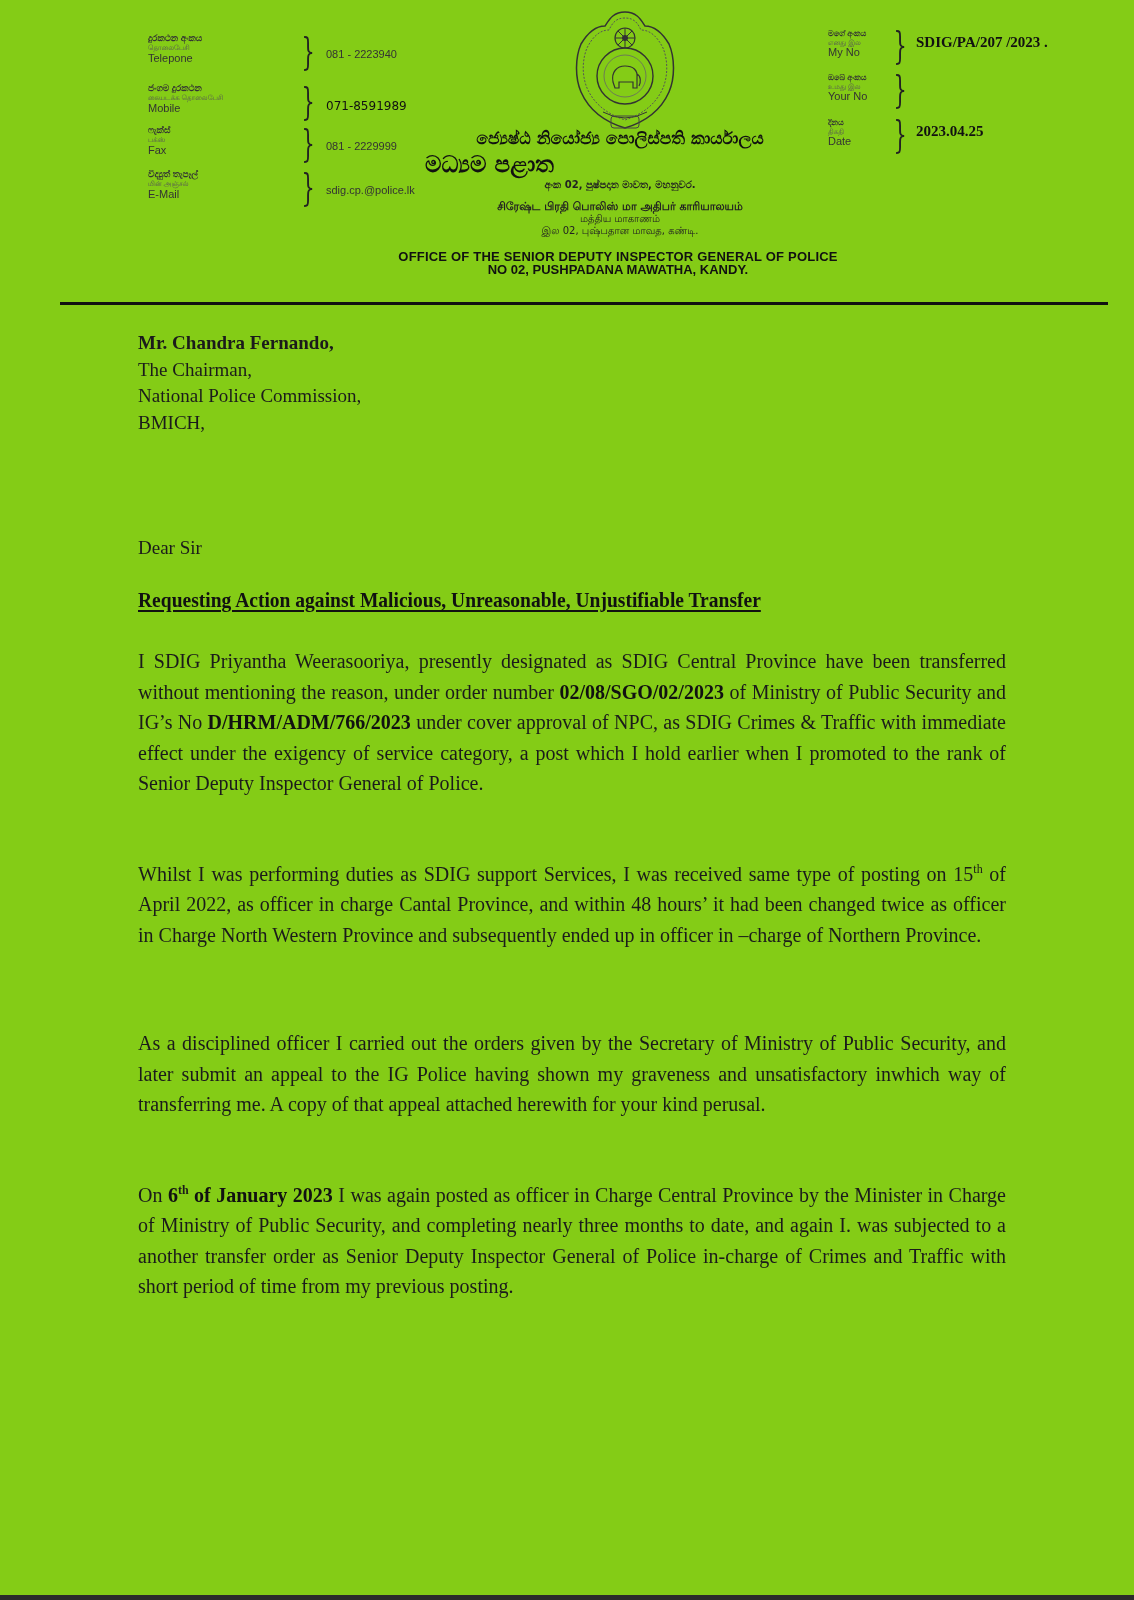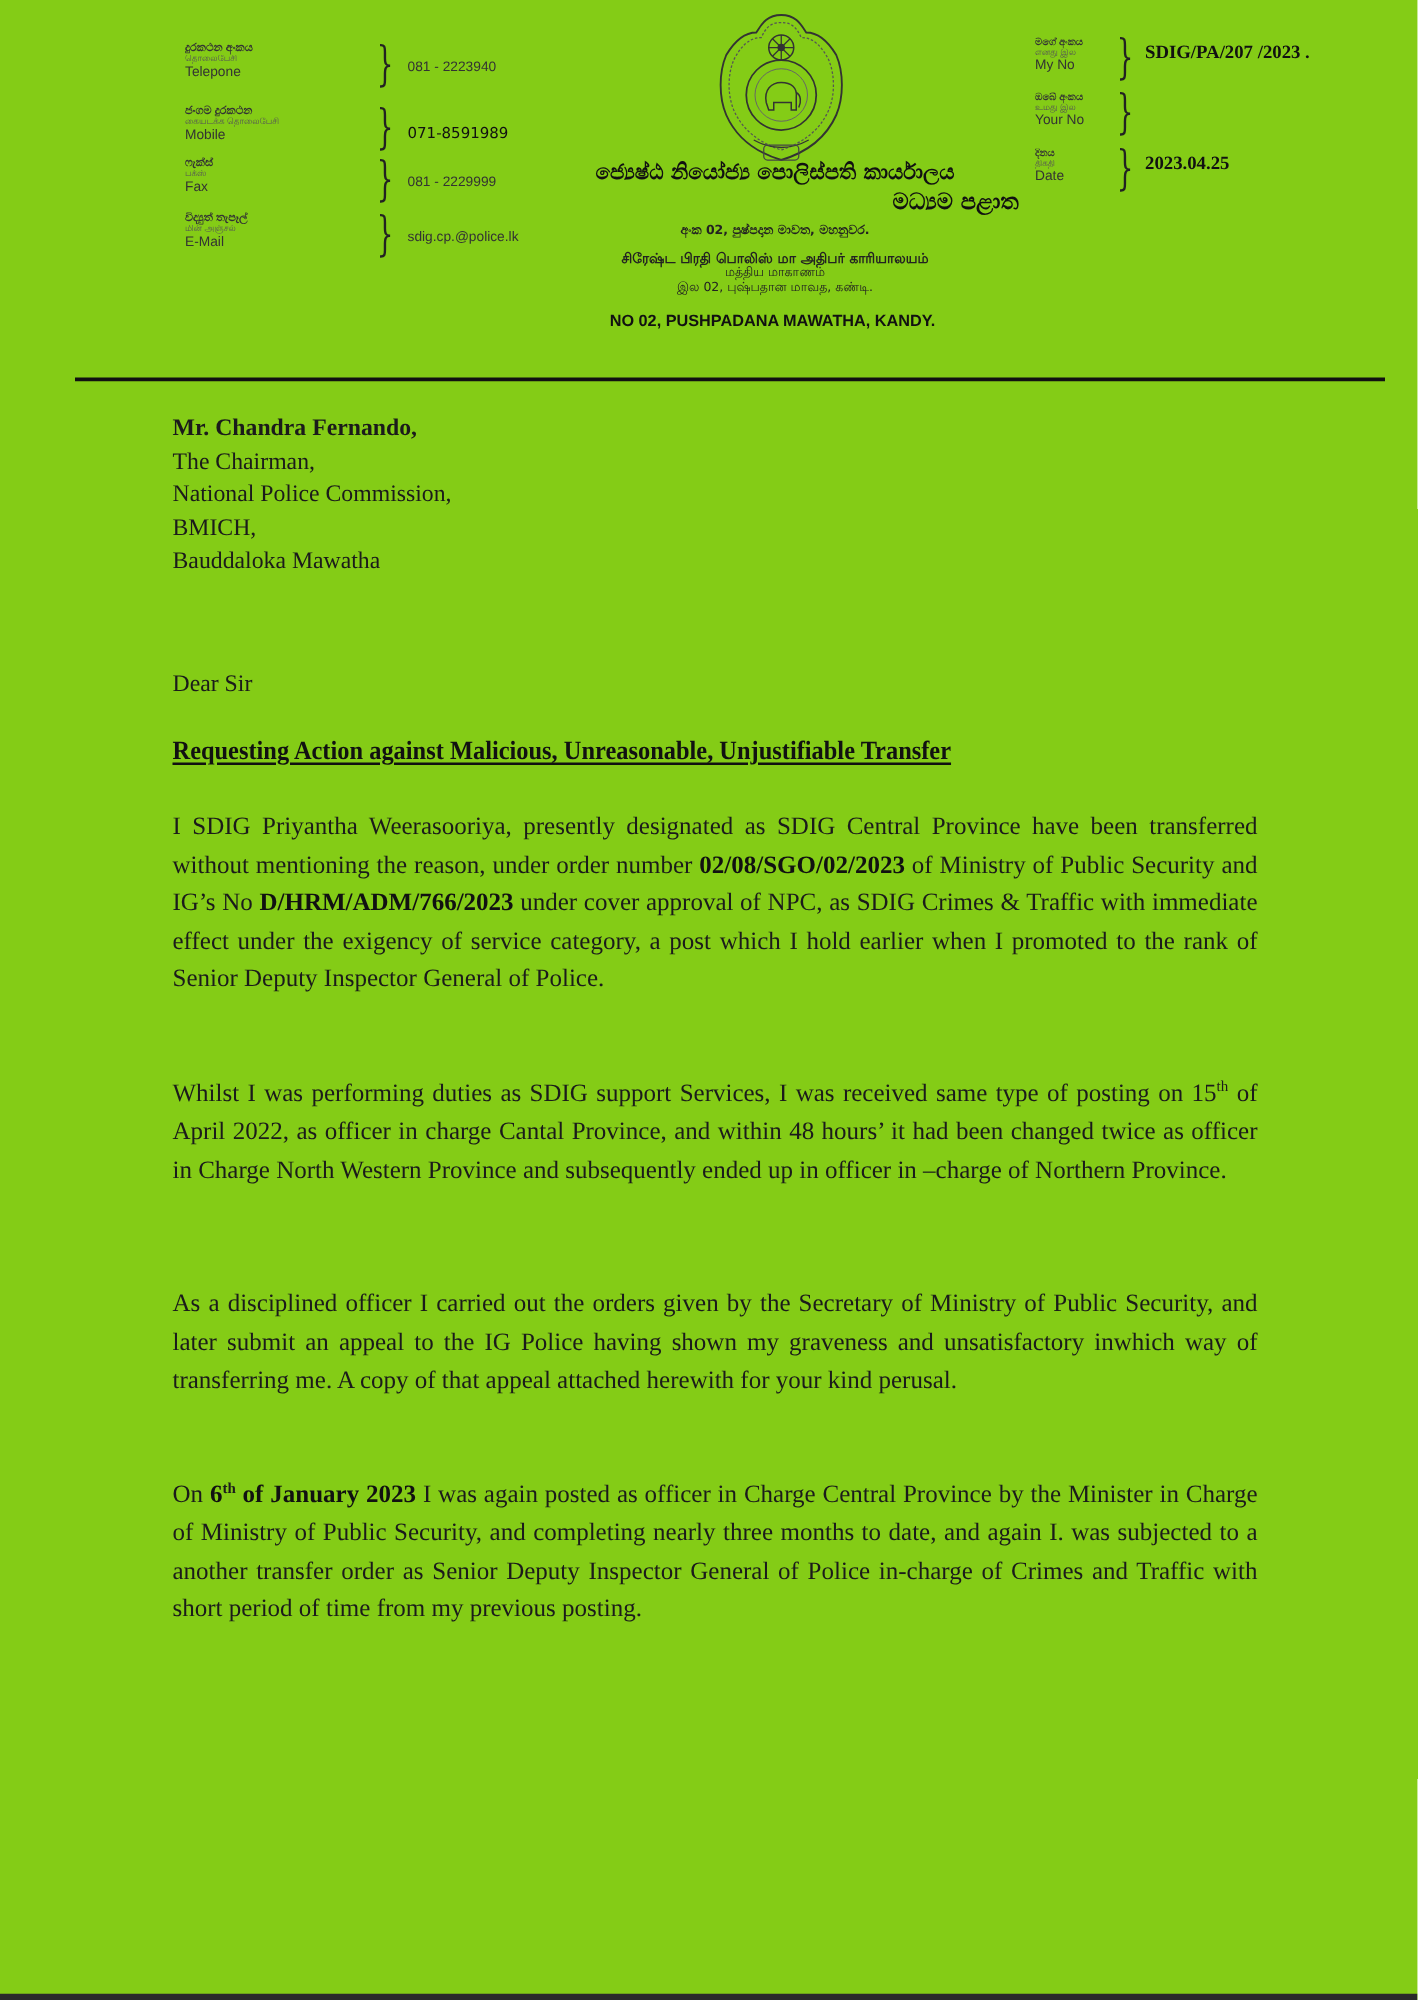--- a/index.html
+++ b/index.html
@@ -21,21 +21,21 @@
   .ref .labels { position: absolute; left: 0; top: 0; width: 70px; font-family: "Liberation Sans", sans-serif; line-height: 1; }
   .ref .si { font-size: 8px; font-weight: bold; color: #333; display: block; height: 9px; overflow: hidden; white-space: nowrap; }
   .ref .ta { font-size: 7px; color: #555; display: block; height: 8px; overflow: hidden; white-space: nowrap; }
   .ref .en { font-size: 11px; color: #333; display: block; }
   .ref .brace { left: 60px; top: -4px; }
   .ref .val { position: absolute; left: 88px; top: 4px; font-family: "Liberation Serif", serif; font-weight: bold; font-size: 15px; color: #111; white-space: nowrap; }
 
   .emblem { position: absolute; left: 565px; top: 8px; width: 120px; height: 130px; }
 
   .office-si-1 { position: absolute; left: 425px; top: 128px; width: 390px; text-align: center; font-family: "DejaVu Sans", sans-serif; font-weight: bold; font-size: 17px; color: #111; white-space: nowrap; }
-  .office-si-2 { position: absolute; left: 425px; top: 151px; width: 390px; text-align: right; font-family: "DejaVu Sans", sans-serif; font-weight: bold; font-size: 18px; color: #111; }
+  .office-si-2 { position: absolute; left: 425px; top: 151px; width: 390px; text-align: left; font-family: "DejaVu Sans", sans-serif; font-weight: bold; font-size: 23px; color: #111; }
   .office-si-3 { position: absolute; left: 425px; top: 179px; width: 390px; text-align: center; font-family: "DejaVu Sans", sans-serif; font-size: 10px; font-weight: bold; color: #222; }
   .office-ta-1 { position: absolute; left: 390px; top: 200px; width: 460px; text-align: center; font-family: "DejaVu Sans", sans-serif; font-size: 11px; font-weight: bold; color: #222; }
   .office-ta-2 { position: absolute; left: 390px; top: 213px; width: 460px; text-align: center; font-family: "DejaVu Sans", sans-serif; font-size: 10px; color: #222; }
   .office-ta-3 { position: absolute; left: 390px; top: 225px; width: 460px; text-align: center; font-family: "DejaVu Sans", sans-serif; font-size: 10px; color: #222; }
 
   .office-en { position: absolute; left: 300px; top: 250px; width: 636px; text-align: center; font-family: "Liberation Sans", sans-serif; font-weight: bold; color: #111; line-height: 13px; }
   .office-en .l1 { font-size: 13px; display: block; letter-spacing: 0.2px; }
   .office-en .l2 { font-size: 13px; display: block; }
   .office-en .l3 { font-size: 13px; display: block; }
 
@@ -151,31 +151,31 @@
   </div>
 
   <div class="office-si-1">ජ්‍යෙෂ්ඨ නියෝජ්‍ය පොලිස්පති කාර්යාලය</div>
   <div class="office-si-2">මධ්‍යම පළාත</div>
   <div class="office-si-3">අංක 02, පුෂ්පදාන මාවත, මහනුවර.</div>
   <div class="office-ta-1">சிரேஷ்ட பிரதி பொலிஸ் மா அதிபர் காரியாலயம்</div>
   <div class="office-ta-2">மத்திய மாகாணம்</div>
   <div class="office-ta-3">இல 02, புஷ்பதான மாவத, கண்டி.</div>
 
   <div class="office-en">
+    <span class="l1">OFFICE OF THE SENIOR DEPUTY INSPECTOR GENERAL OF POLICE</span>
     <span class="l3">NO 02, PUSHPADANA MAWATHA, KANDY.</span>
   </div>
 
   <div class="rule"></div>
 
   <div class="letter">
     <span class="addr-line name">Mr. Chandra Fernando,</span>
     <span class="addr-line">The Chairman,</span>
     <span class="addr-line">National Police Commission,</span>
     <span class="addr-line">BMICH,</span>
-    <span class="addr-line">Bauddaloka Mawatha</span>
   </div>
 
   <div class="salutation">Dear Sir</div>
 
   <div class="subject">Requesting Action against Malicious, Unreasonable, Unjustifiable Transfer</div>
 
   <div class="para p1"><span>I SDIG Priyantha Weerasooriya, presently designated as SDIG Central Province have been transferred without mentioning the reason, under order number </span><b>02/08/SGO/02/2023</b><span> of Ministry of Public Security and IG’s No </span><b>D/HRM/ADM/766/2023</b><span> under cover approval of NPC, as SDIG Crimes &amp; Traffic with immediate effect under the exigency of service category, a post which I hold earlier when I promoted to the rank of Senior Deputy Inspector General of Police.</span></div>
 
   <div class="para p2"><span>Whilst I was performing duties as SDIG support Services, I was received same type of posting on 15</span><sup style="font-size:12px">th</sup><span> of April 2022, as officer in charge Cantal Province, and within 48 hours’ it had been changed twice as officer in Charge North Western Province and subsequently ended up in officer in –charge of Northern Province.</span></div>
 

